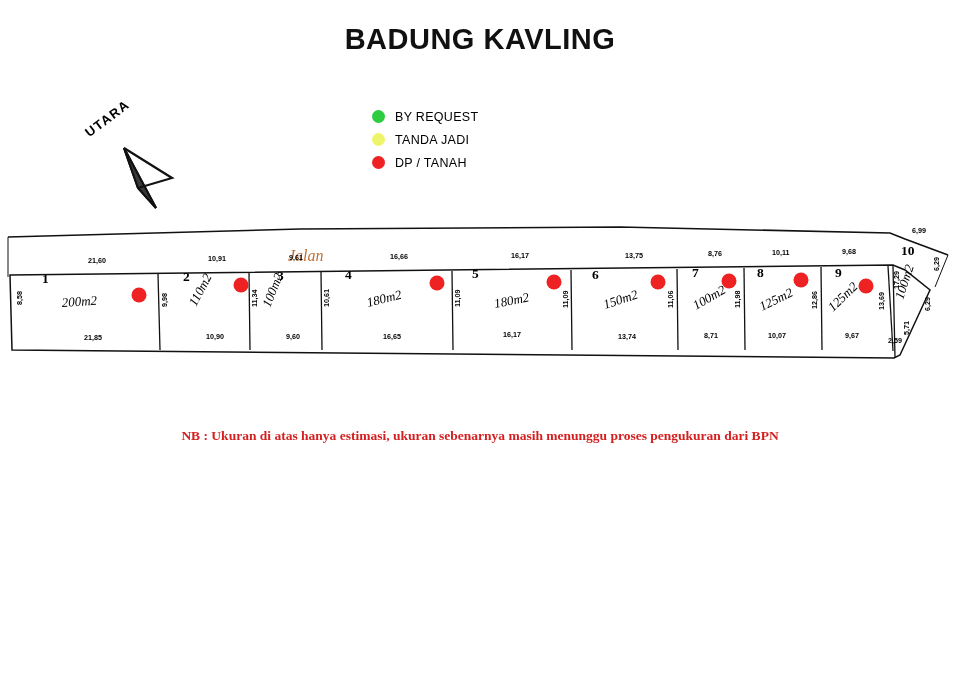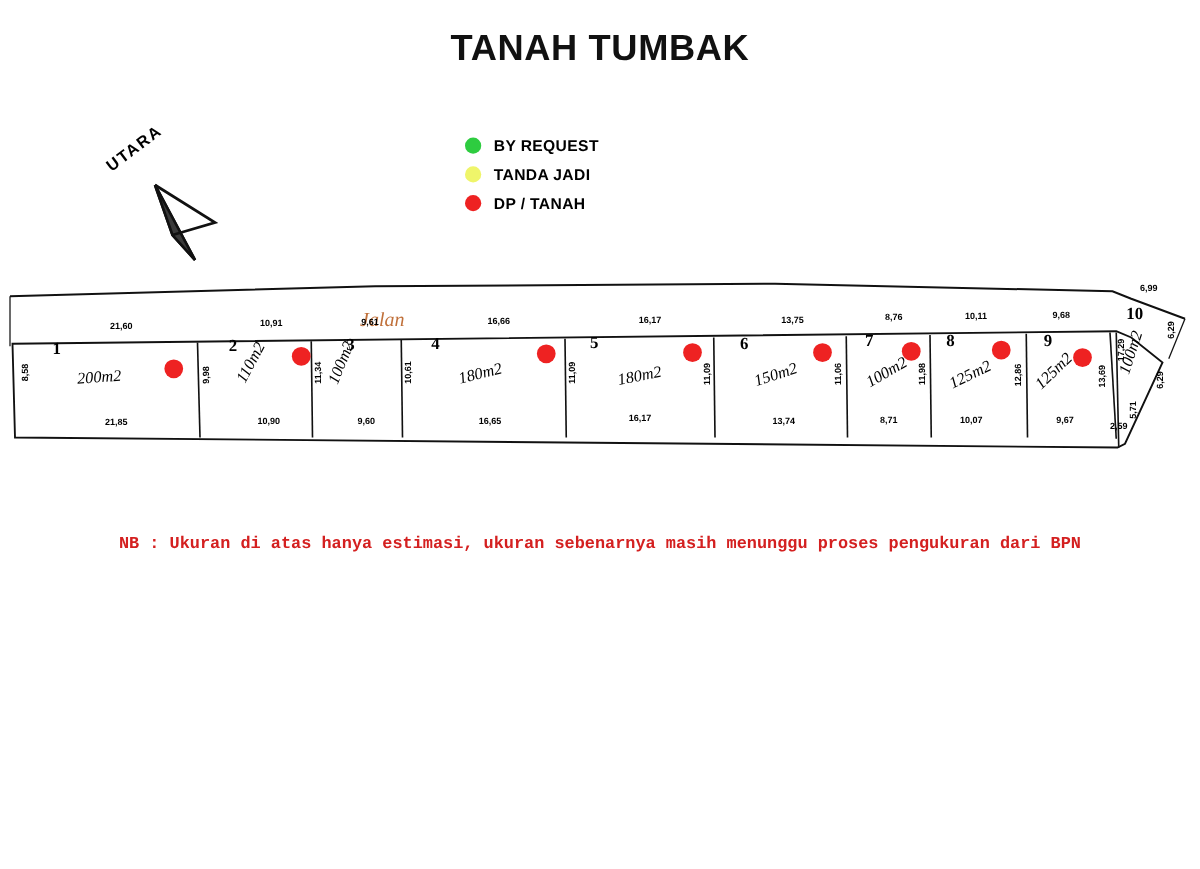--- a/index.html
+++ b/index.html
@@ -52,21 +52,21 @@
   }
   .legend-dot {
     width: 13px;
     height: 13px;
     border-radius: 50%;
     margin-right: 10px;
     flex: 0 0 auto;
   }
   .legend-label {
     font-size: 12.5px;
-    font-weight: bold;
+    font-weight: normal;
     letter-spacing: 0.3px;
   }
 
   
   .compass {
     position: absolute;
     left: 80px;
     top: 110px;
     width: 120px;
     height: 115px;
@@ -114,33 +114,33 @@
     fill: #ee2222;
   }
 
   
   .note {
     position: absolute;
     left: 0;
     top: 428px;
     width: 960px;
     text-align: center;
-    font-family: Liberation Mono, monospace;
+    font-family: Liberation Serif, serif;
     font-size: 13.5px;
     font-weight: bold;
     color: #d42020;
   }
 </style>
 </head>
 <body>
 
 <div id="stage">
 
   <div class="title-block">
-    <div class="title-line">TANAH TUMBAK</div>
+    <div class="title-line">BADUNG KAVLING</div>
   </div>
 
   <div class="legend">
     <div class="legend-row">
       <span class="legend-dot" style="background:#2ecc40"></span>
       <span class="legend-label">BY REQUEST</span>
     </div>
     <div class="legend-row">
       <span class="legend-dot" style="background:#eff56a"></span>
       <span class="legend-label">TANDA JADI</span>

